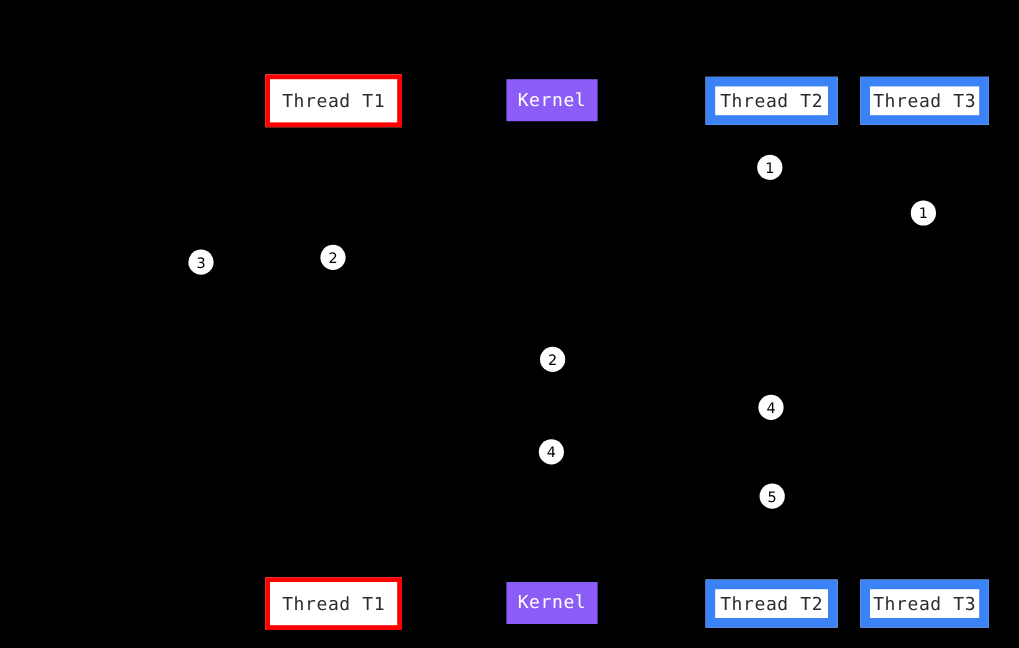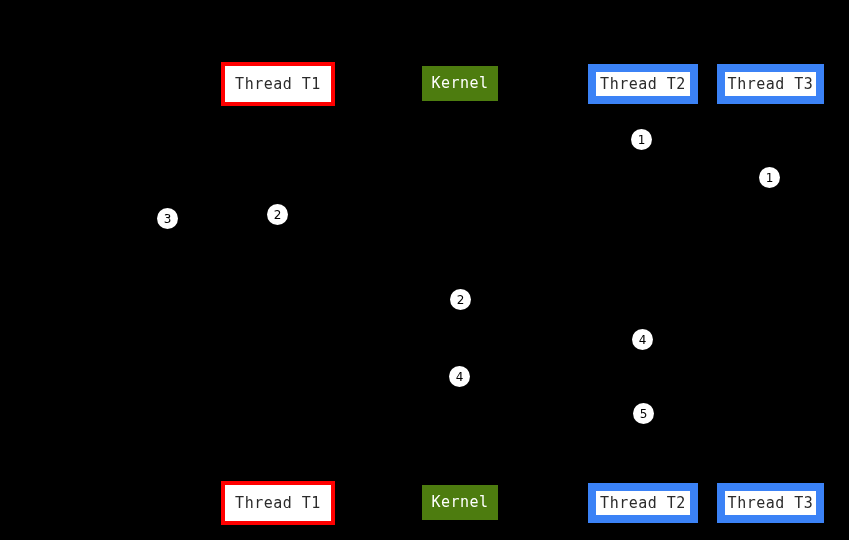--- a/index.html
+++ b/index.html
@@ -27,21 +27,21 @@
     font-size: 15px;
     letter-spacing: 0.5px;
     white-space: nowrap;
     line-height: 1;
   }
   .participant.light {
     background: #ffffff;
     color: #2b2b2b;
   }
   .participant.solid {
-    background: #4d7c0f;
+    background: #8b5cf6;
     color: #ffffff;
   }
   .participant.border-red   { border: 4px solid #ff0000; }
   .participant.border-blue  { border: 8px solid #3b82f6; }
   .participant.border-none  { border: 0 solid transparent; }
 
   
   .lifeline {
     position: absolute;
     width: 1px;

